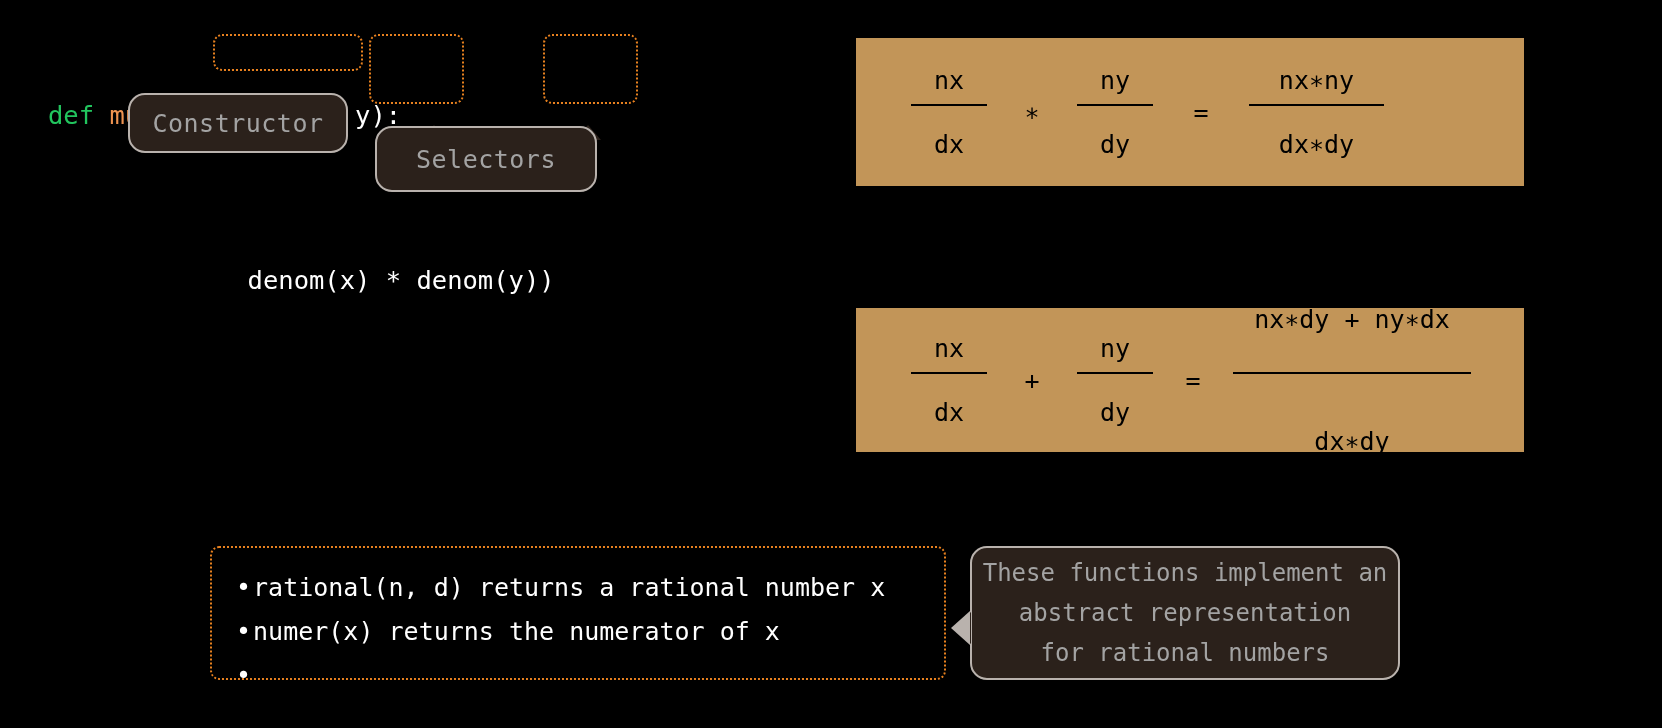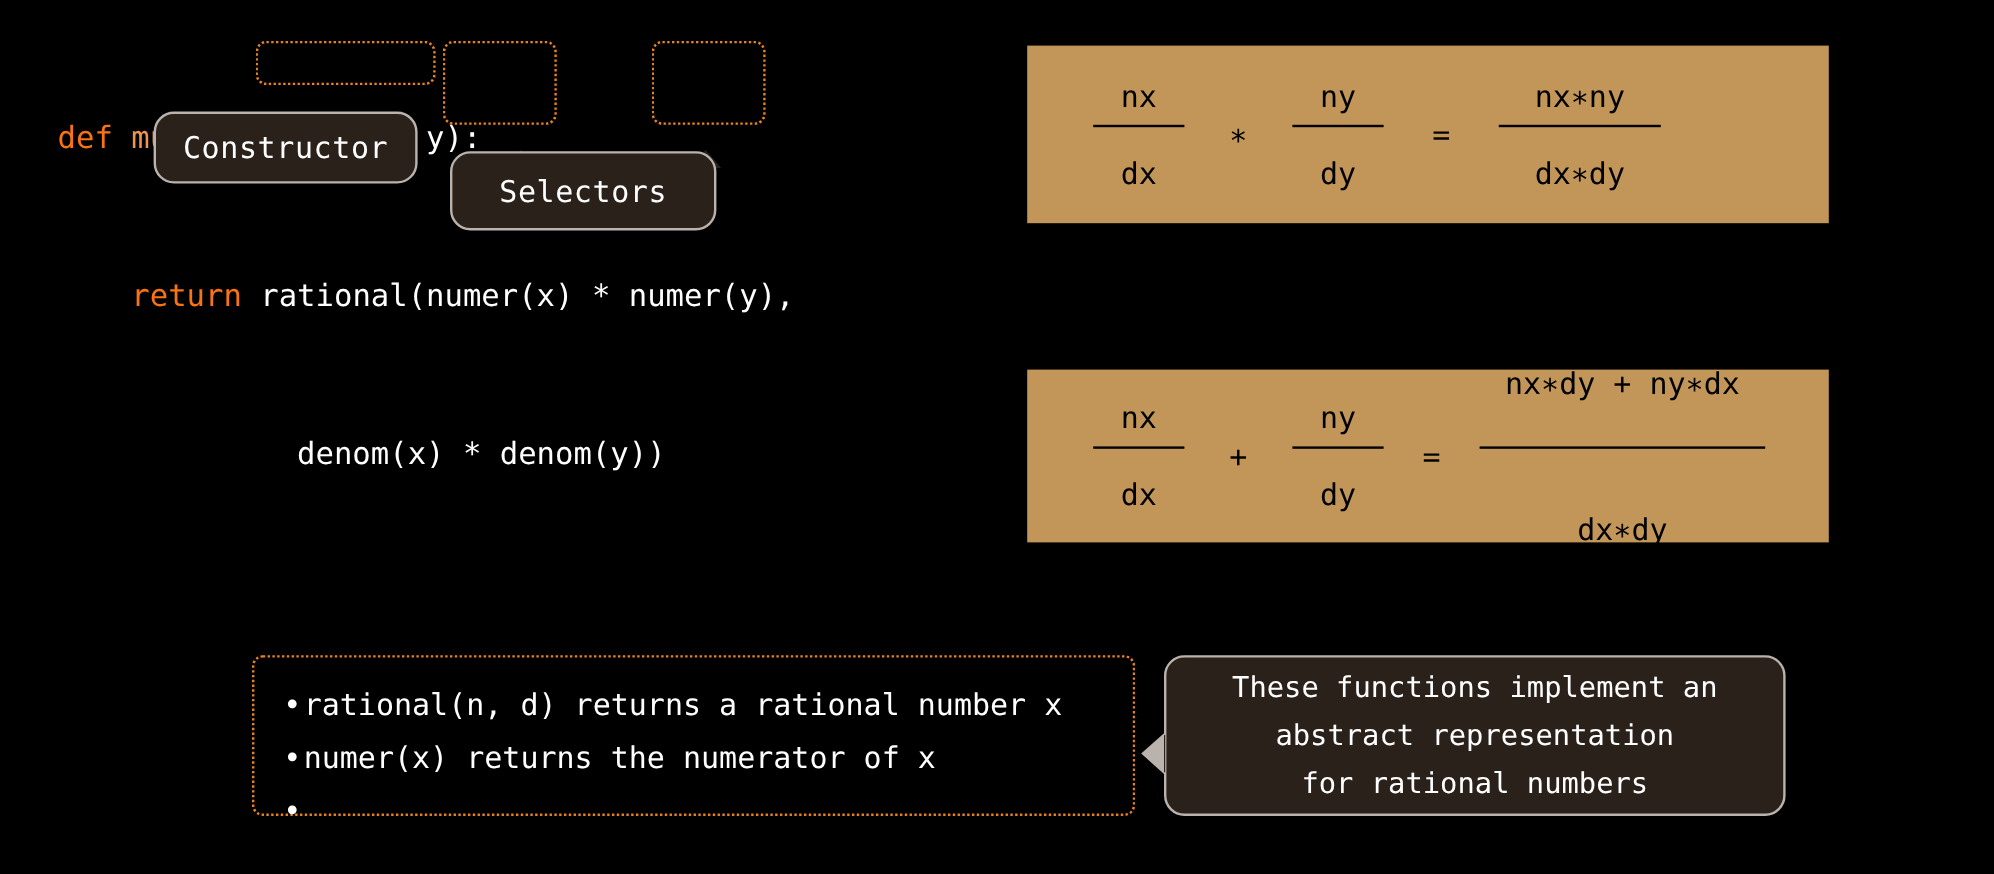--- a/index.html
+++ b/index.html
@@ -20,21 +20,21 @@
     position: absolute;
     left: 48px;
     top: 0px;
     font-family: "DejaVu Sans Mono", monospace;
     font-size: 25.5px;
     line-height: 33px;
     color: #ffffff;
     white-space: pre;
     letter-spacing: 0px;
   }
-  .kw      { color: #f97316; }
+  .kw      { color: #22c55e; }
   .fname   { color: #ef9350; }
   .plain   { color: #ffffff; }
 
   .cline { height: 33px; position: relative; }
   .cgap  { height: 33px; }
 
   
   .dot-box {
     position: absolute;
     border: 2.5px dotted #e8811f;
@@ -42,21 +42,21 @@
     box-sizing: border-box;
     pointer-events: none;
   }
 
   
   .bubble {
     position: absolute;
     background: #2b211b;
     border: 2px solid #b9b2ad;
     border-radius: 17px;
-    color: #ffffff;
+    color: #a3a3a3;
     font-family: "DejaVu Sans Mono", monospace;
     display: flex;
     align-items: center;
     justify-content: center;
     box-sizing: border-box;
     text-align: center;
   }
   .bubble-label {
     font-size: 25px;
     letter-spacing: 0.5px;
@@ -159,21 +159,20 @@
     margin-right: 2px;
   }
 </style>
 </head>
 <body>
 
 <div class="code-area">
 
   <div class="cline"><span class="kw">def </span><span class="fname">mul_rational</span><span class="plain">(x, y):</span></div>
 
-  <div class="cline"><span class="plain">    </span><span class="kw">return </span><span class="plain">rational(numer(x) * numer(y),</span></div>
 
   <div class="cline"><span class="plain">             denom(x) * denom(y))</span></div>
 
   <div class="cgap"></div>
   <div class="cgap"></div>
   <div class="cgap"></div>
   
 
   
 
@@ -276,17 +275,17 @@
   </div>
   <div class="bullet-row">
     <span class="bullet-dot">•</span><span>numer(x) returns the numerator of x</span>
   </div>
   <div class="bullet-row">
     <span class="bullet-dot">•</span>
   </div>
 </div>
 
 <div class="ptr-left" style="left:953px; top:612px;"></div>
-<div class="bubble" style="left:970px; top:546px; width:518px; height:134px; flex-direction:column; justify-content:center;">
+<div class="bubble" style="left:970px; top:546px; width:430px; height:134px; flex-direction:column; justify-content:center;">
   <div style="font-size:24px; line-height:40px;">These functions implement an</div>
   <div style="font-size:24px; line-height:40px;">abstract representation</div>
   <div style="font-size:24px; line-height:40px;">for rational numbers</div>
 </div>
 
 </body></html>

